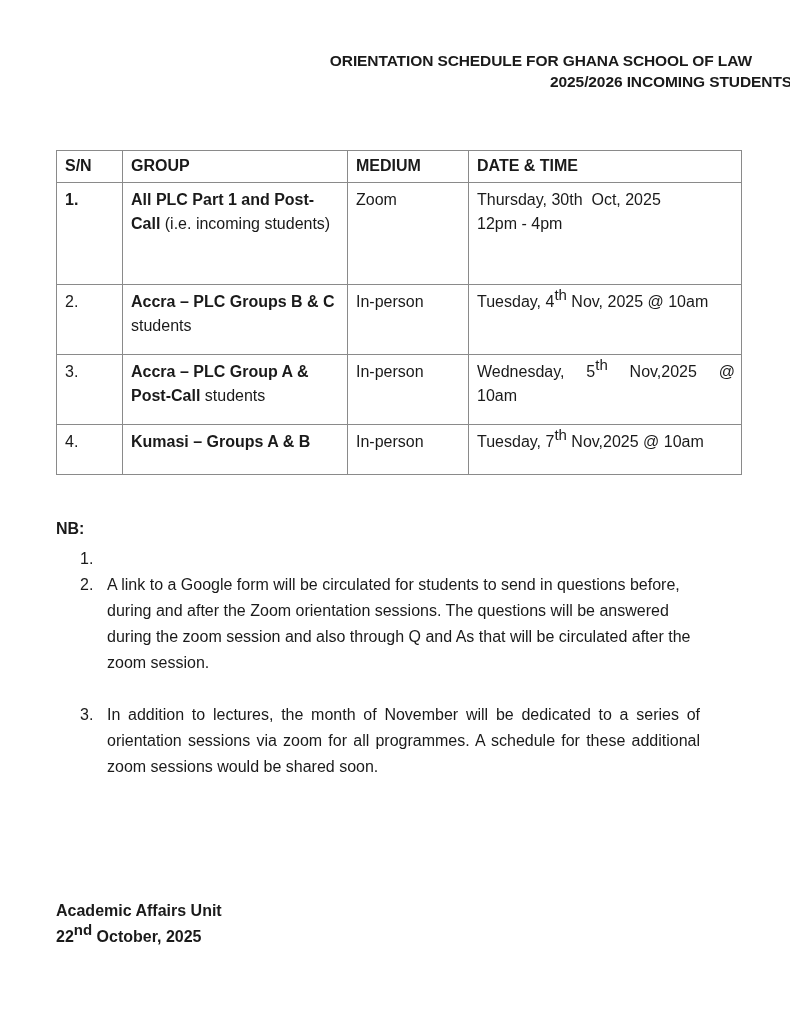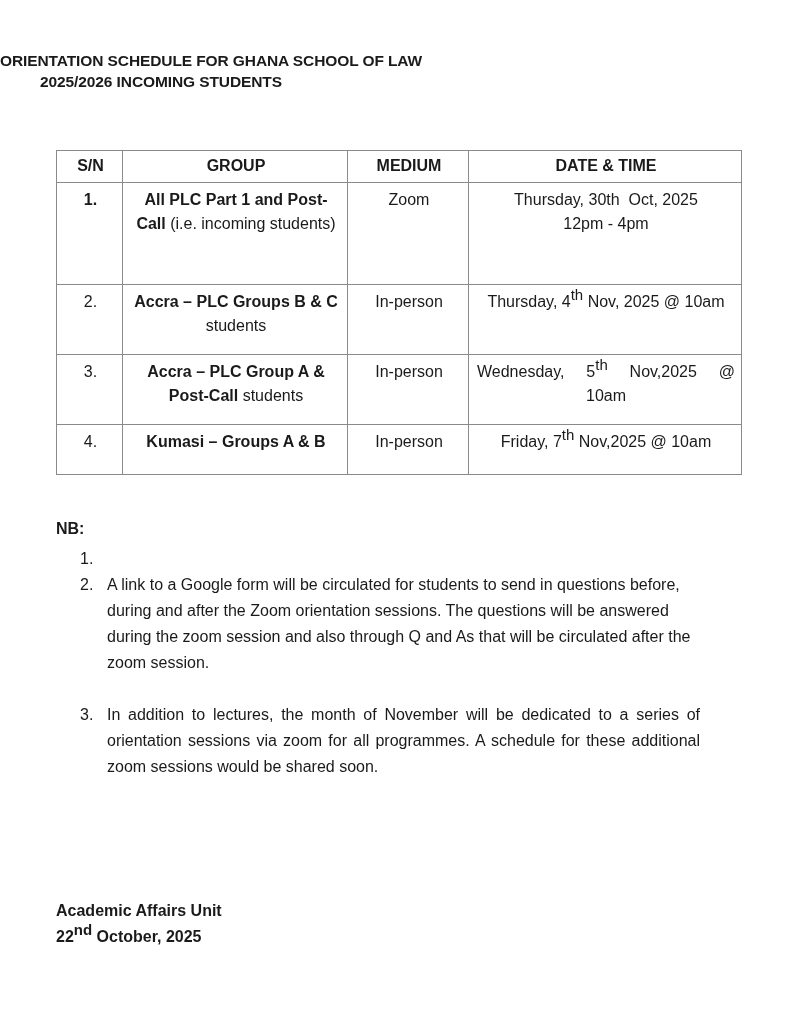--- a/index.html
+++ b/index.html
@@ -2,34 +2,34 @@
 <html><head>
 <meta charset="utf-8">
 <style>
   html, body { margin: 0; padding: 0; background: #ffffff; }
   body {
     width: 790px; height: 1024px; position: relative; overflow: hidden;
     font-family: "Liberation Sans", "DejaVu Sans", sans-serif;
     color: #1a1a1a;
   }
   .title {
-    position: absolute; left: 0; width: 752px; text-align: left;
+    position: absolute; left: 0; width: 752px; text-align: right;
     font-weight: bold; font-size: 15.5px; letter-spacing: -0.1px;
   }
   .title.l1 { top: 52px; }
   .title.l2 { top: 73px; padding-left: 40px; }
 
   table.schedule {
     position: absolute; left: 56px; top: 150px;
     width: 685px; border-collapse: collapse; table-layout: fixed;
     font-size: 16px;
   }
   table.schedule td, table.schedule th {
     border: 1.5px solid #8a8a8a; vertical-align: top;
-    padding: 5px 6px 4px 8px; text-align: center; line-height: 24px;
+    padding: 5px 6px 4px 8px; text-align: left; line-height: 24px;
   }
   table.schedule th { font-weight: bold; height: 24px; padding-top: 3px; padding-bottom: 4px; }
   col.c1 { width: 66px; } col.c2 { width: 225px; } col.c3 { width: 121px; } col.c4 { width: 273px; }
   tr.r1 td { height: 92px; }
   tr.r2 td { height: 60px; }
   tr.r3 td { height: 60px; }
   tr.r4 td { height: 40px; }
   td.sn.bold { font-weight: bold; }
   .b { font-weight: bold; }
   sup { font-size: 15px; line-height: 0; vertical-align: 7px; }
@@ -74,41 +74,41 @@
       <td>Zoom</td>
       <td>
         <div style="white-space:pre">Thursday, 30th  Oct, 2025</div>
         <div>12pm - 4pm</div>
       </td>
     </tr>
     <tr class="r2">
       <td class="sn">2.</td>
       <td><span class="b">Accra – PLC Groups B &amp; C</span><span> students</span></td>
       <td>In-person</td>
-      <td style="white-space:nowrap"><span>Thursday, 4</span><sup>th</sup><span> Nov, 2025 @ 10am</span></td>
+      <td style="white-space:nowrap"><span>Tuesday, 4</span><sup>th</sup><span> Nov, 2025 @ 10am</span></td>
     </tr>
     <tr class="r3">
       <td class="sn">3.</td>
       <td><span class="b">Accra – PLC Group A &amp; Post-Call</span><span> students</span></td>
       <td>In-person</td>
       <td>
         <div class="dt3">
           <span>Wednesday,</span>
           <span><span>5</span><sup>th</sup></span>
           <span>Nov,2025</span>
           <span>@</span>
         </div>
         <div>10am</div>
       </td>
     </tr>
     <tr class="r4">
       <td class="sn">4.</td>
       <td><span class="b">Kumasi – Groups A &amp; B</span></td>
       <td>In-person</td>
-      <td style="white-space:nowrap"><span>Friday, 7</span><sup>th</sup><span> Nov,2025 @ 10am</span></td>
+      <td style="white-space:nowrap"><span>Tuesday, 7</span><sup>th</sup><span> Nov,2025 @ 10am</span></td>
     </tr>
   </tbody>
 </table>
 
 <div class="nb-label">NB:</div>
 <ol class="notes">
   <li><span class="num">1.</span></li>
   <li><span class="num">2.</span><span>A link to a Google form will be circulated for students to send in questions before, during and after the Zoom orientation sessions. The questions will be answered during the zoom session and also through Q and As that will be circulated after the zoom session.</span></li>
   <li class="n3"><span class="num">3.</span><span>In addition to lectures, the month of November will be dedicated to a series of orientation sessions via zoom for all programmes. A schedule for these additional zoom sessions would be shared soon.</span></li>
 </ol>

